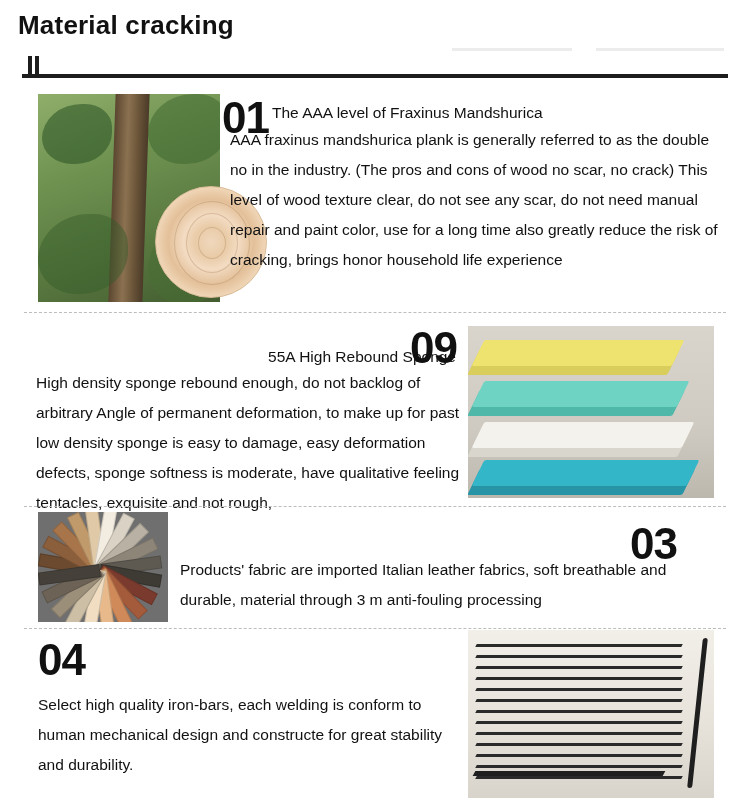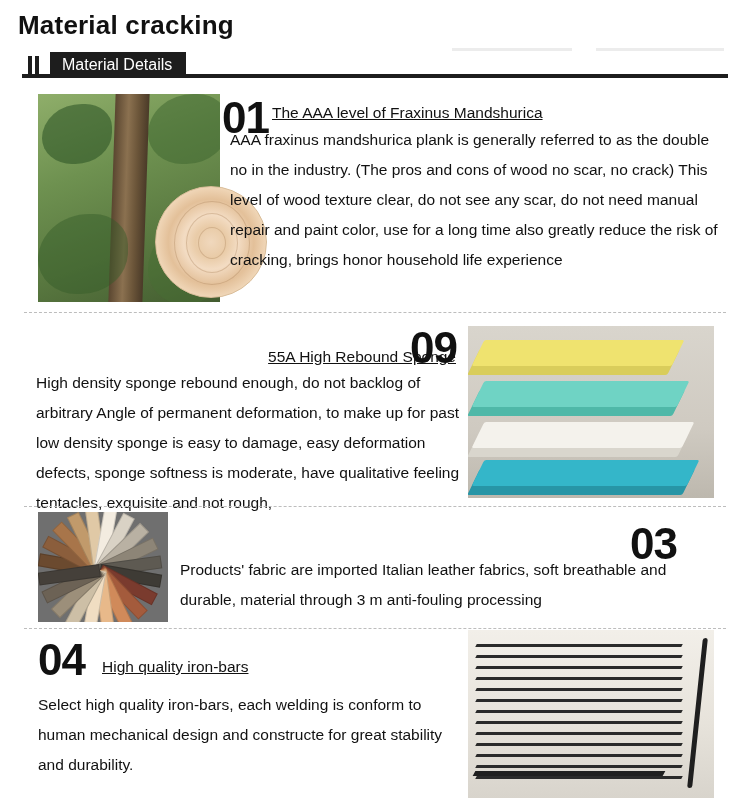--- a/index.html
+++ b/index.html
@@ -84,21 +84,20 @@
     font-size: 44px;
     font-weight: bold;
     color: #111;
     line-height: 44px;
     letter-spacing: -1px;
   }
   .heading {
     font-size: 15.5px;
     color: #111;
     line-height: 25px;
-    text-decoration: underline;
   }
   .body-text {
     font-size: 15.5px;
     color: #111;
     line-height: 30px;
   }
   
   .photo {
     position: absolute;
     overflow: hidden;
@@ -260,21 +259,20 @@
 
   <div class="faint-mark" id="fm1"></div>
   <div class="faint-mark" id="fm2"></div>
 
   <div class="section-header">
     <div class="bar-line"></div>
     <div class="bars">
         <i></i>
         <i></i>
       </div>
-    <div class="tag">Material Details</div>
   </div>
 
   <div class="photo" id="photo-tree">
     <div class="leaf l1"></div>
     <div class="leaf l2"></div>
     <div class="trunk"></div>
     <div class="leaf l3"></div>
     <div class="leaf l4"></div>
   </div>
   <div class="photo" id="photo-wood">
@@ -321,21 +319,20 @@
       <div class="swatch" style="background: rgb(156, 143, 122); transform: rotate(136deg);"></div>
       <div class="swatch" style="background: rgb(108, 98, 85); transform: rotate(154deg);"></div>
       <div class="swatch" style="background: rgb(69, 64, 58); transform: rotate(172deg);"></div>
     </div>
   <div class="num" id="num-03">03</div>
   <div class="body-text" id="text-03">Products' fabric are imported Italian leather fabrics, soft breathable and durable, material through 3 m anti-fouling processing</div>
 
   <div class="dashed" id="divider-3"></div>
 
   <div class="num" id="num-04">04</div>
-  <div class="heading" id="head-04">High quality iron-bars</div>
   <div class="body-text" id="text-04">Select high quality iron-bars, each welding is conform to human mechanical design and constructe for great stability and durability.</div>
   <div class="photo" id="photo-iron">
     <div class="frame-r"></div>
     <div class="frame-b"></div>
   <div class="bar" style="top: 14px;"></div>
       <div class="bar" style="top: 25px;"></div>
       <div class="bar" style="top: 36px;"></div>
       <div class="bar" style="top: 47px;"></div>
       <div class="bar" style="top: 58px;"></div>
       <div class="bar" style="top: 69px;"></div>

